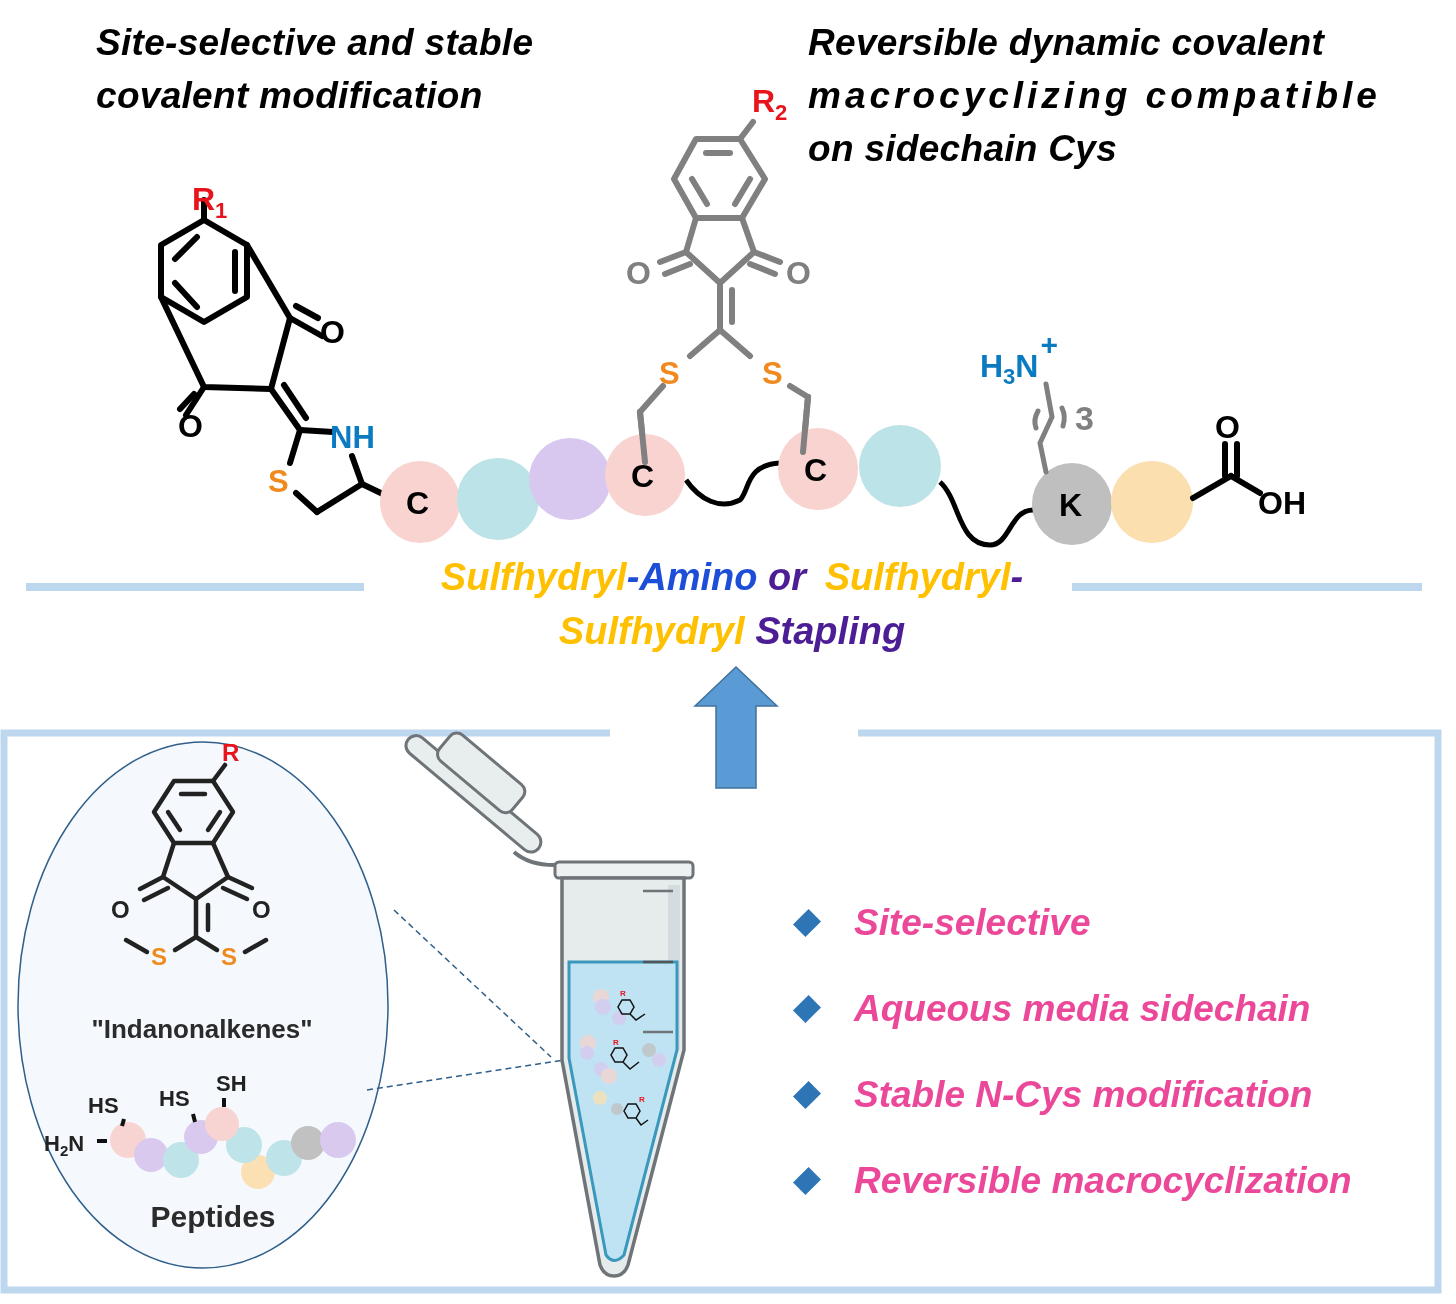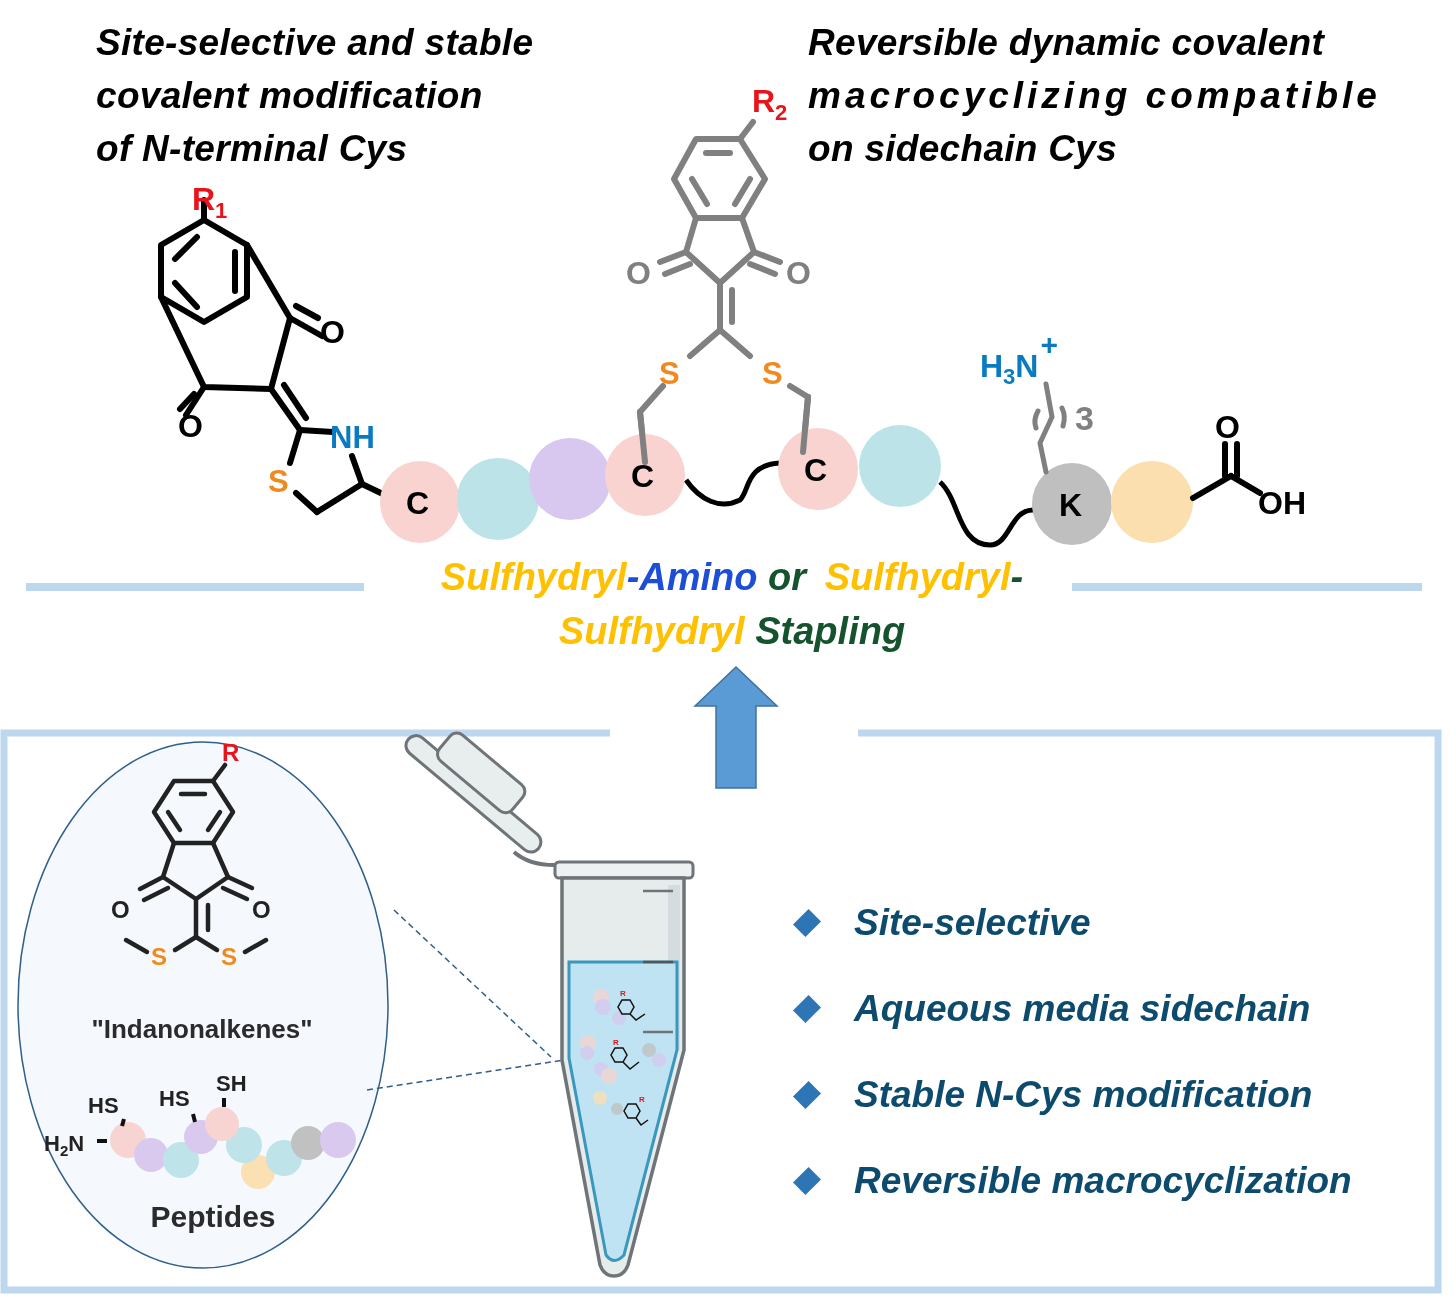--- a/index.html
+++ b/index.html
@@ -9,35 +9,34 @@
              line-height: 53px; color: #000; letter-spacing: 0.3px; }
   .heading div { white-space: nowrap; }
   #heading-left { left: 54px; top: 16px; margin-left: 42px; }
   #heading-right { left: 808px; top: 16px; }
   .spaced { letter-spacing: 4px; }
   svg { position: absolute; left: 0; top: 0; }
   .stapling { position: absolute; width: 1456px; text-align: center; font-style: italic;
               font-weight: bold; font-size: 38px; line-height: 56px; }
   .yellow { color: #FFC000; margin-left: 8px; }
   .blue { color: #1d4ed8; }
-  .black { color: #14532d; }
+  .black { color: #4c1d95; }
   .features { position: absolute; left: 790px; top: 880px; }
   .feature { display: flex; align-items: center; height: 86px; }
   .diamond { width: 22px; height: 22px; background: #2E75B6; transform: rotate(45deg) scaleX(0.8);
              margin-right: 36px; margin-left: 6px; }
-  .feature-label { font-style: italic; font-weight: bold; font-size: 37px; color: #0c4a6e; white-space: nowrap; }
+  .feature-label { font-style: italic; font-weight: bold; font-size: 37px; color: #ec4899; white-space: nowrap; }
   .svgtext { font-family: "Liberation Sans", sans-serif; font-weight: bold; }
 </style>
 </head>
 <body>
 
 <div class="heading" id="heading-left">
   <div>Site-selective and stable</div>
   <div>covalent modification</div>
-  <div>of N-terminal Cys</div>
 </div>
 <div class="heading" id="heading-right">
   <div>Reversible dynamic covalent</div>
   <div class="spaced">macrocyclizing  compatible</div>
   <div>on sidechain Cys</div>
 </div>
 
 <svg width="1456" height="1304" viewBox="0 0 1456 1304">
 
   <g stroke="#BDD7EE" stroke-width="8" fill="none">

